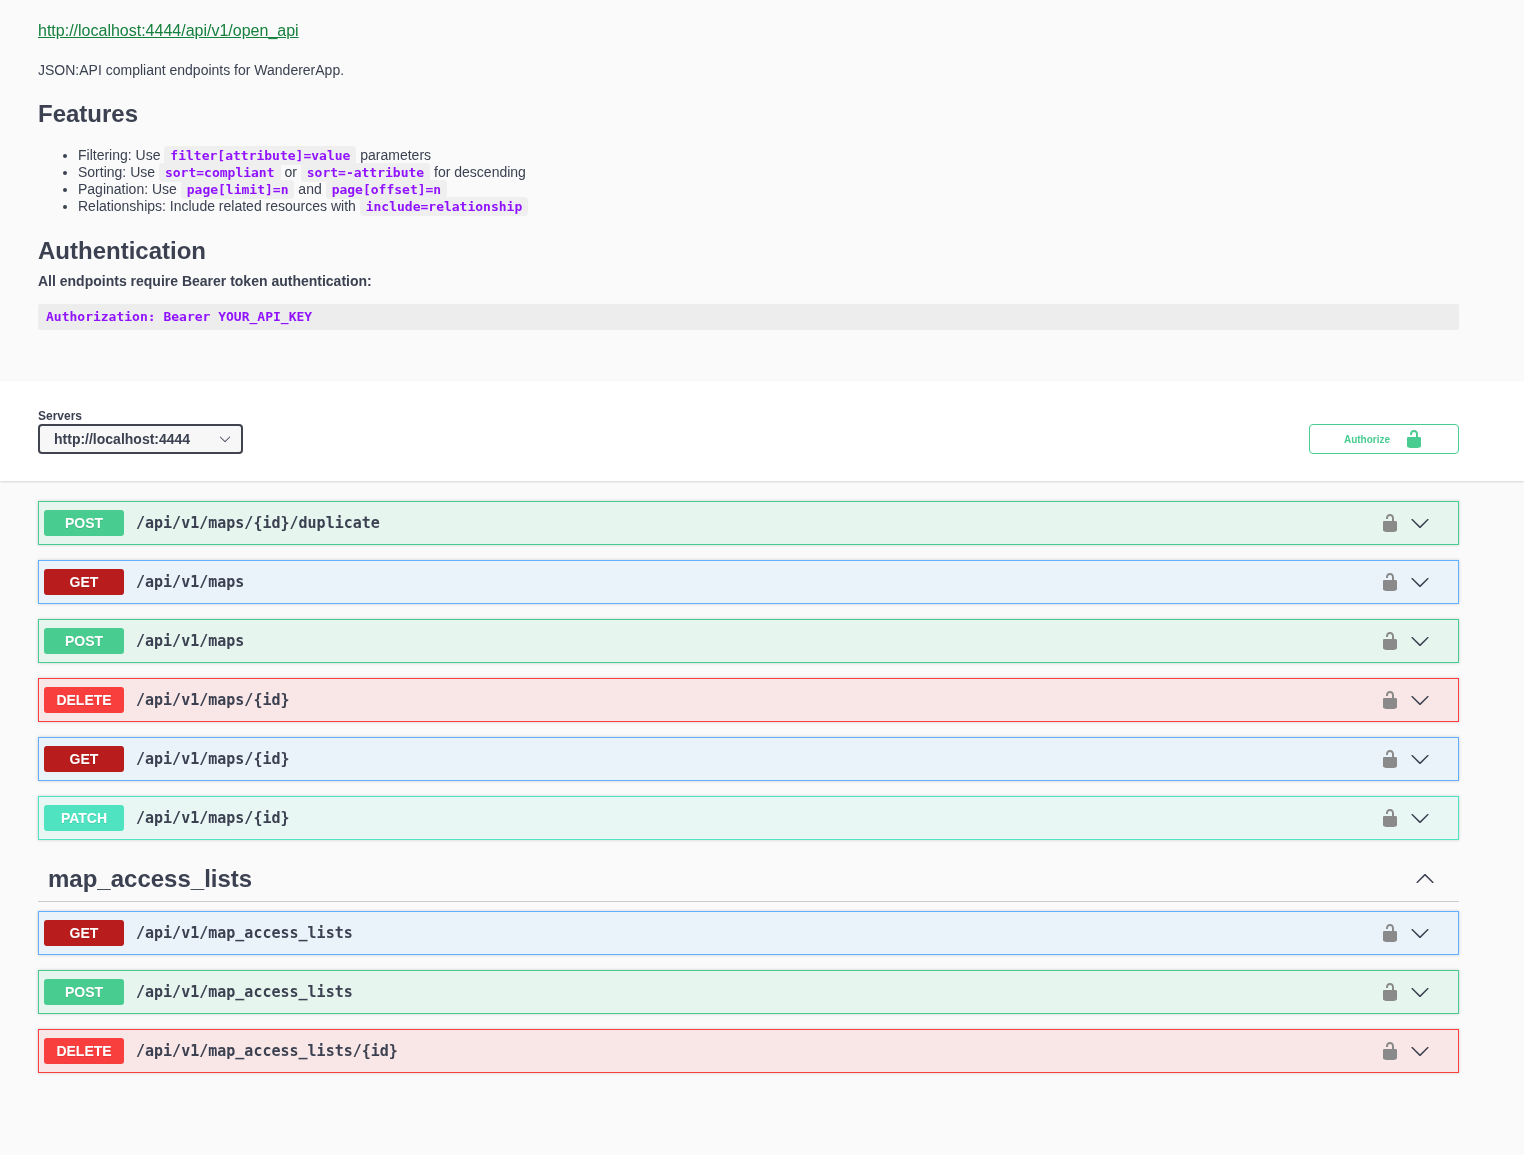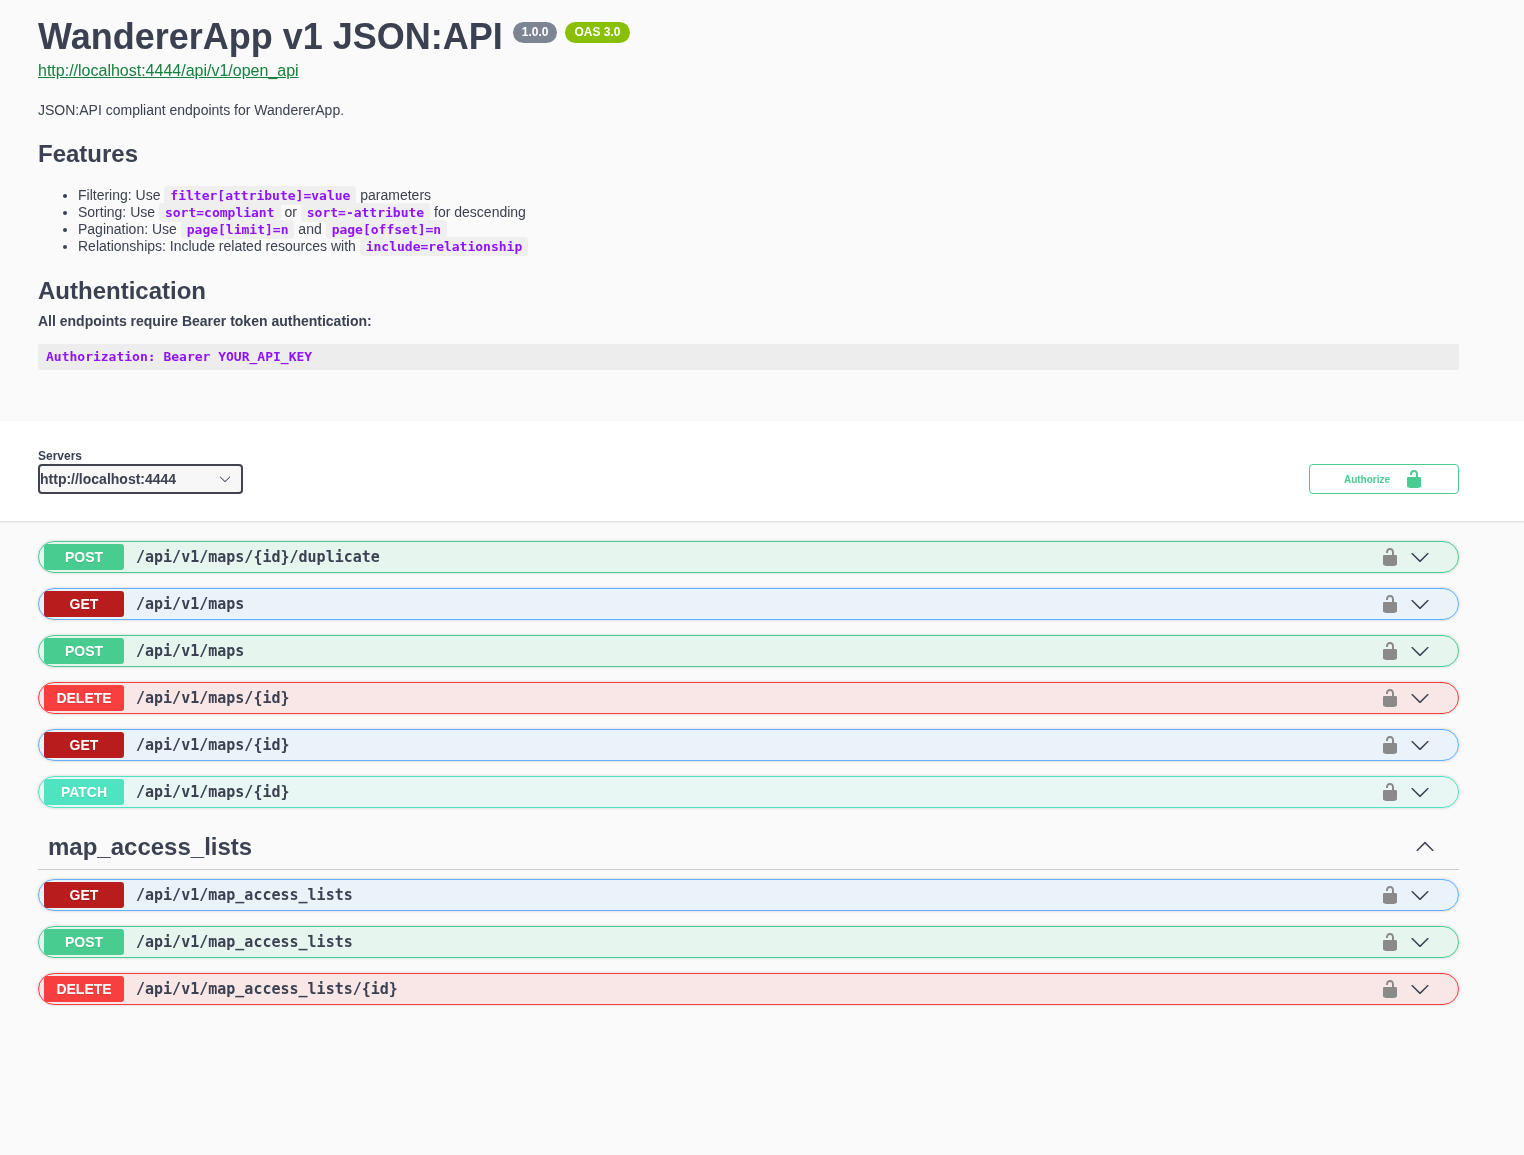--- a/index.html
+++ b/index.html
@@ -49,21 +49,21 @@
     background: #ffffff;
     box-shadow: 0 1px 2px 0 rgba(0,0,0,.15);
     padding: 28px 0 27px;
   }
   .scheme-inner { display: flex; justify-content: space-between; align-items: flex-end; }
   .servers-title { font-size: 12px; font-weight: bold; line-height: 15px; }
   .servers-select {
     width: 205px; height: 30px; background: #f7f7f7;
     border: 2px solid #41444e; border-radius: 4px;
     display: flex; align-items: center; justify-content: space-between;
-    padding: 0 10px 0 0; cursor: pointer;
+    padding: 0 10px 0 14px; cursor: pointer;
     font-size: 14px; font-weight: bold; color: #3b4151;
   }
   .btn-authorize {
     width: 150px; height: 30px; background: transparent;
     border: 1px solid #49cc90; border-radius: 4px;
     color: #49cc90; font-size: 10px; font-weight: 600;
     font-family: "Liberation Sans", sans-serif;
     display: flex; align-items: center; justify-content: center; gap: 14px;
     cursor: pointer;
   }
@@ -74,22 +74,22 @@
   .section-header {
     display: flex; align-items: center; justify-content: space-between;
     padding: 10px 24px 8px 10px;
     border-bottom: 1px solid rgba(59,65,81,.25);
     cursor: pointer;
   }
   .section-title { font-size: 24px; font-weight: bold; line-height: 28px; }
   .rows { margin-top: 9px; }
   .opblock {
     display: flex; align-items: center;
-    height: 32px; margin-bottom: 15px;
-    border: 1px solid; border-radius: 16px;
+    height: 44px; margin-bottom: 15px;
+    border: 1px solid; border-radius: 0;
     box-shadow: 0 0 3px rgba(0,0,0,.19);
     padding: 0 28px 0 5px; cursor: pointer;
   }
   .opblock .method-badge {
     width: 80px; height: 26px; border-radius: 3px;
     display: flex; align-items: center; justify-content: center;
     color: #fff; font-size: 14px; font-weight: bold;
     text-shadow: 0 1px 0 rgba(0,0,0,.1);
   }
   .opblock .path {
@@ -105,27 +105,20 @@
   .badge-get    { background: #b91c1c; }
   .badge-post   { background: #49cc90; }
   .badge-delete { background: #f93e3e; }
   .badge-patch  { background: #50e3c2; }
   .icon { display: inline-flex; }
 </style>
 </head>
 <body>
 
 <div class="info wrap">
-  <div class="title-row">
-    <h1 class="api-title">WandererApp v1 JSON:API</h1>
-    <div class="badges">
-      <span class="pill version">1.0.0</span>
-      <span class="pill oas">OAS 3.0</span>
-    </div>
-  </div>
   <div class="base-url-line">
     <a class="base-url" href="#">http://localhost:4444/api/v1/open_api</a>
   </div>
   <p class="description">JSON:API compliant endpoints for WandererApp.</p>
 
   <h2 class="md-h2 h2-features">Features</h2>
   <ul class="features">
     <li><span>Filtering: Use </span><code class="inline">filter[attribute]=value</code><span> parameters</span></li>
     <li><span>Sorting: Use </span><code class="inline">sort=compliant</code><span> or </span><code class="inline">sort=-attribute</code><span> for descending</span></li>
     <li><span>Pagination: Use </span><code class="inline">page[limit]=n</code><span> and </span><code class="inline">page[offset]=n</code></li>

